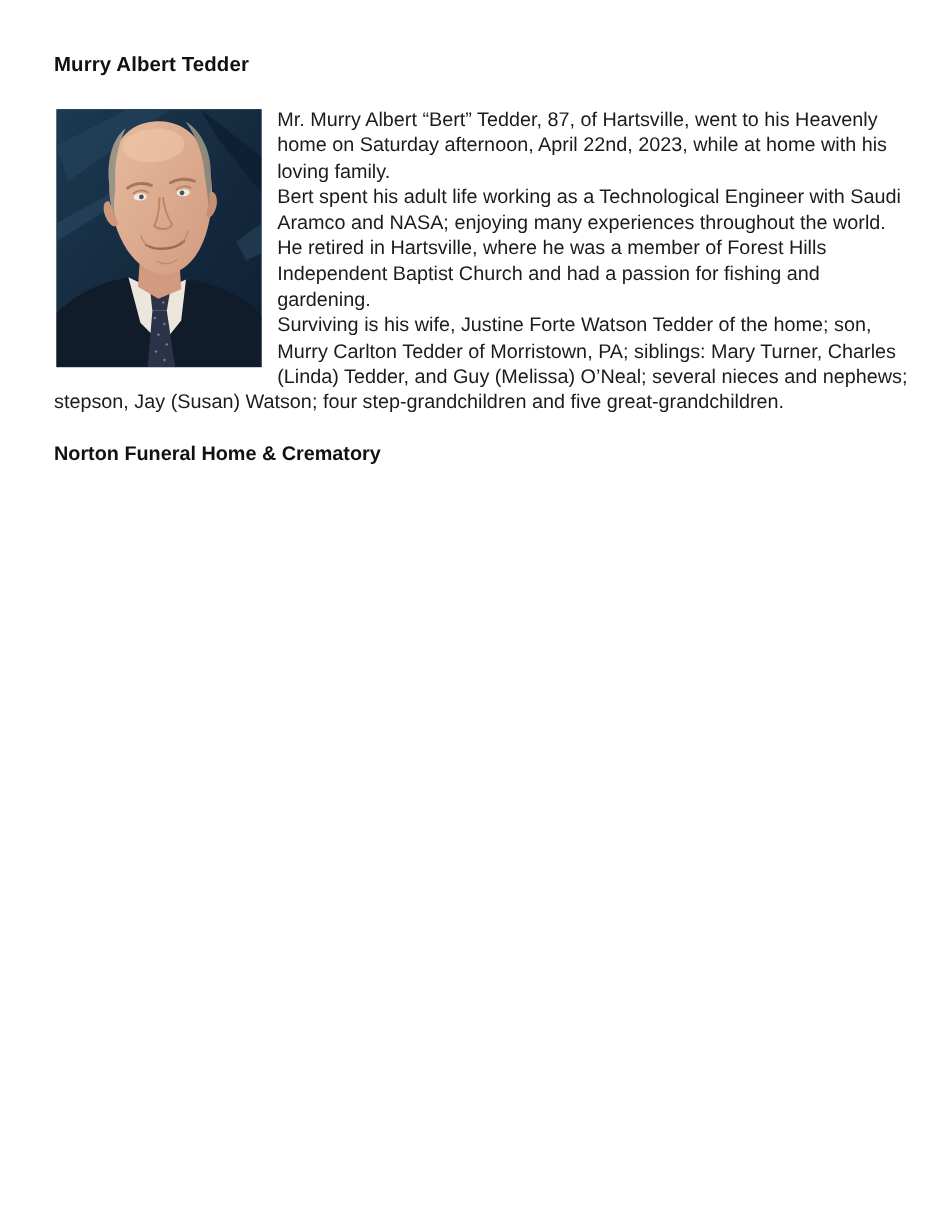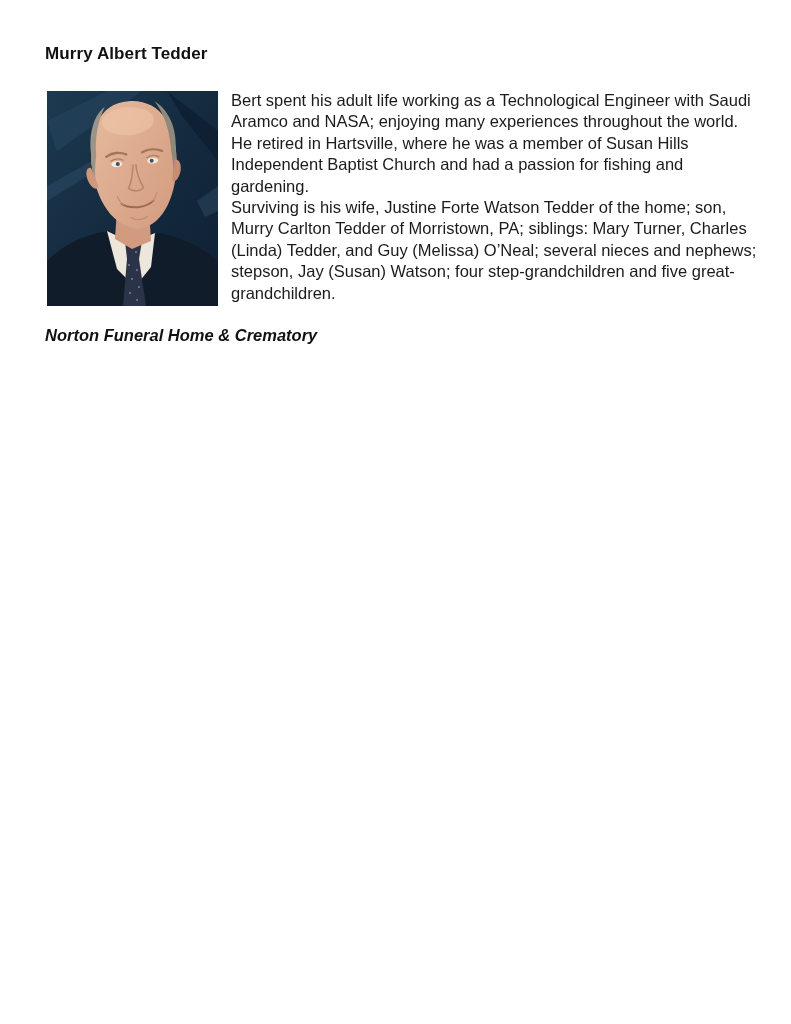--- a/index.html
+++ b/index.html
@@ -42,21 +42,20 @@
   }
   .photo svg { display: block; }
   .obit-body p {
     margin: 0;
     padding: 0;
   }
   .footer-line {
     margin-top: 22px;
     font-size: 16.5px;
     font-weight: 700;
-    font-style: italic;
     color: #111111;
   }
 </style>
 </head>
 <body>
 
 <div class="page">
 
   <h1 class="doc-title">Murry Albert Tedder</h1>
 
@@ -130,19 +129,20 @@
           <path d="M68,104 C70,109 72,112 74,113" stroke="#c08b6d" stroke-width="1.2" fill="none"></path>
           <path d="M108,103 C106,108 104,111 102,112" stroke="#c08b6d" stroke-width="1.2" fill="none"></path>
 
           <path d="M80,126 C85,130 92,130 97,126" stroke="#c08b6d" stroke-width="1.2" fill="none"></path>
 
           <ellipse cx="84" cy="30" rx="26" ry="14" fill="#f0c8ab" opacity="0.55"></ellipse>
         </g>
       </svg>
     </div>
 
-    <p>Bert spent his adult life working as a Technological Engineer with Saudi Aramco and NASA; enjoying many experiences throughout the world.  He retired in Hartsville, where he was a member of Susan Hills Independent Baptist Church and had a passion for fishing and gardening.</p>
+    <p>Mr. Murry Albert “Bert” Tedder, 87, of Hartsville, went to his Heavenly home on Saturday afternoon, April 22nd, 2023, while at home with his loving family.</p>
+    <p>Bert spent his adult life working as a Technological Engineer with Saudi Aramco and NASA; enjoying many experiences throughout the world.  He retired in Hartsville, where he was a member of Forest Hills Independent Baptist Church and had a passion for fishing and gardening.</p>
     <p>Surviving is his wife, Justine Forte Watson Tedder of the home; son, Murry Carlton Tedder of Morristown, PA; siblings: Mary Turner, Charles (Linda) Tedder, and Guy (Melissa) O’Neal; several nieces and nephews; stepson, Jay (Susan) Watson; four step-grandchildren and five great-grandchildren.</p>
   </div>
 
   <div class="footer-line">Norton Funeral Home &amp; Crematory</div>
 
 </div>
 
 </body></html>

